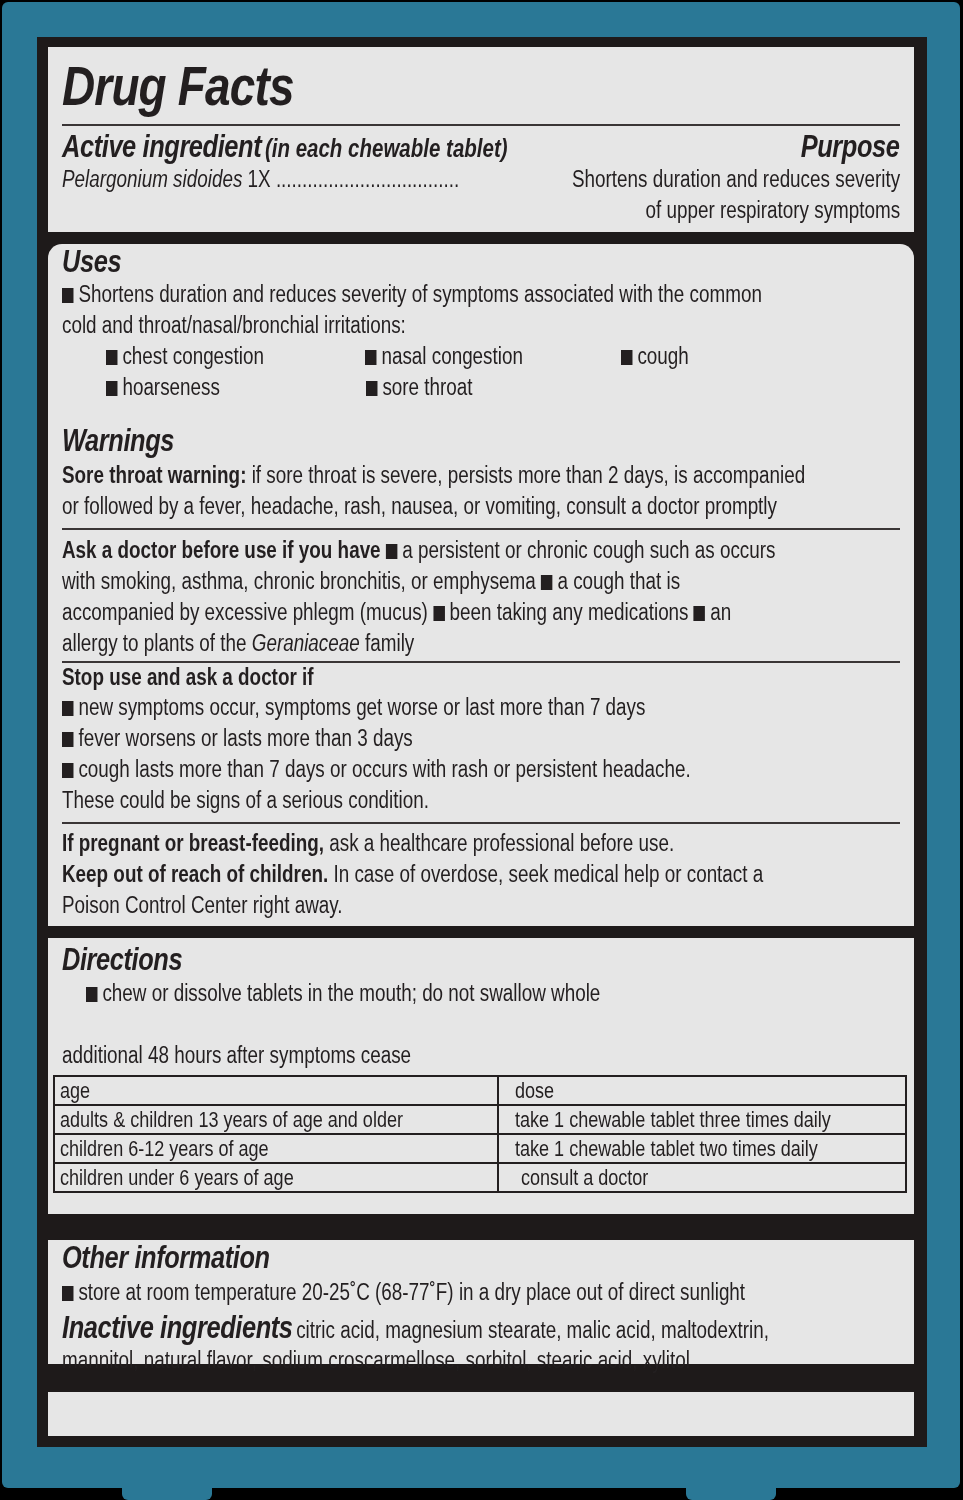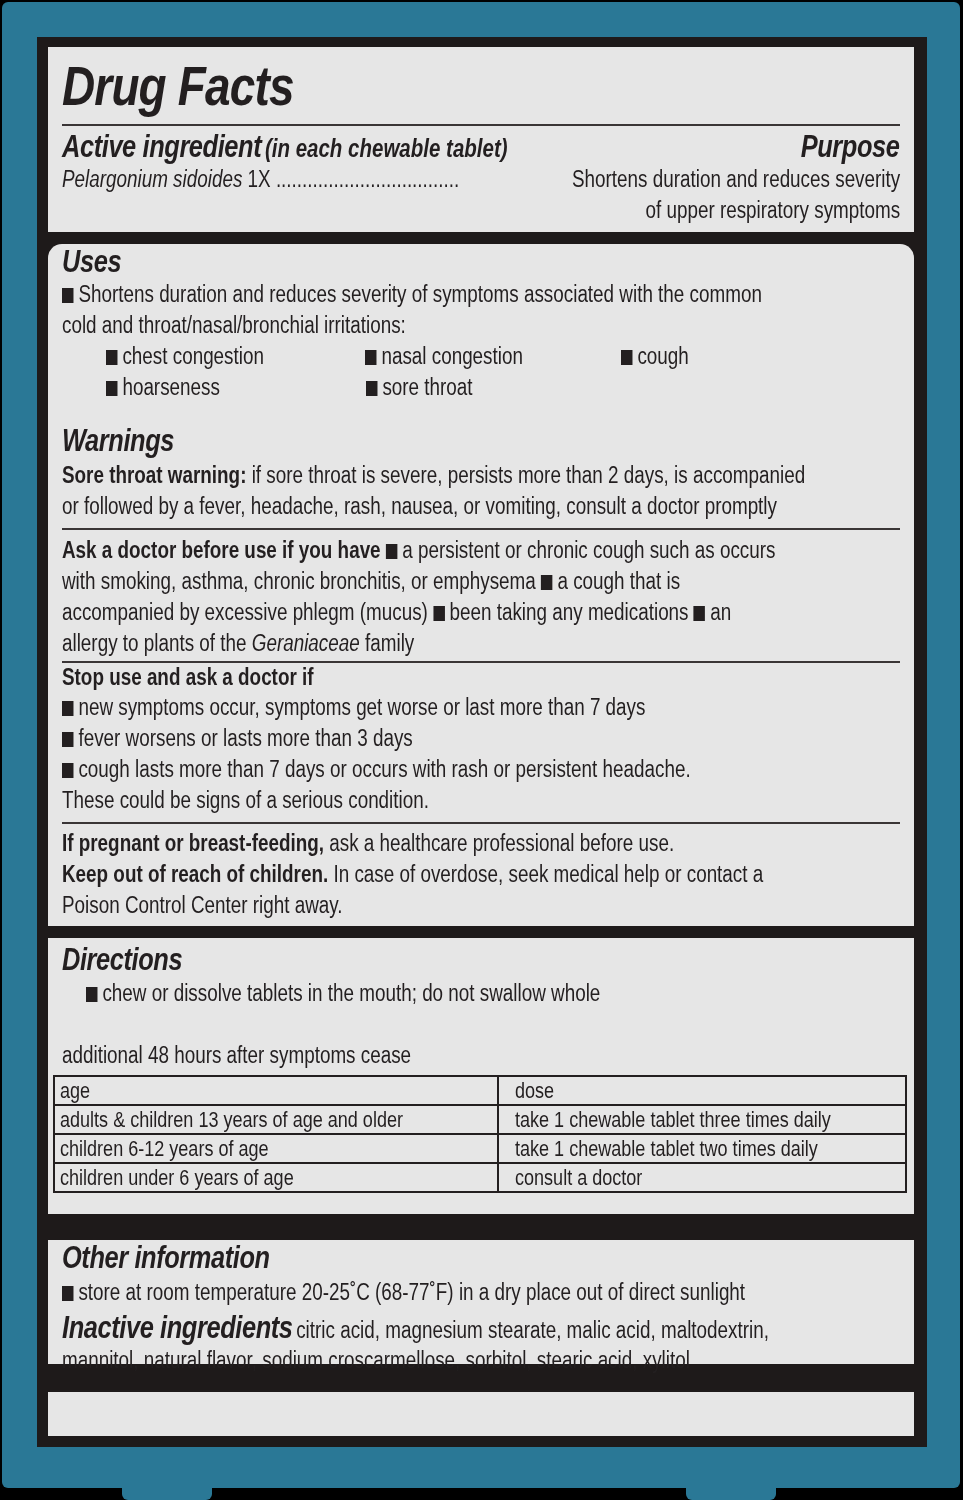--- a/index.html
+++ b/index.html
@@ -167,21 +167,21 @@
     <tr>
       <td><span class="cond" style="transform:scaleX(0.82);">adults &amp; children 13 years of age and older</span></td>
       <td style="padding-left:16px;"><span class="cond" style="transform:scaleX(0.82);">take 1 chewable tablet three times daily</span></td>
     </tr>
     <tr>
       <td><span class="cond" style="transform:scaleX(0.82);">children 6-12 years of age</span></td>
       <td style="padding-left:16px;"><span class="cond" style="transform:scaleX(0.82);">take 1 chewable tablet two times daily</span></td>
     </tr>
     <tr>
       <td><span class="cond" style="transform:scaleX(0.82);">children under 6 years of age</span></td>
-      <td style="padding-left:16px;border-radius:8px;"><span class="cond" style="transform:scaleX(0.82);">consult a doctor</span></td>
+      <td style="padding-left:22px;border-radius:8px;"><span class="cond" style="transform:scaleX(0.82);">consult a doctor</span></td>
     </tr>
   </tbody>
     </table>
 </div>
 
 <div class="panel" style="top:1232px; height:69px;margin-top:8px;">
   <div class="line" style="top:0px;">
     <span class="cond h2" style="transform:scaleX(0.82);">Other information</span>
   </div>
   <div class="line body" style="top:37px;">

